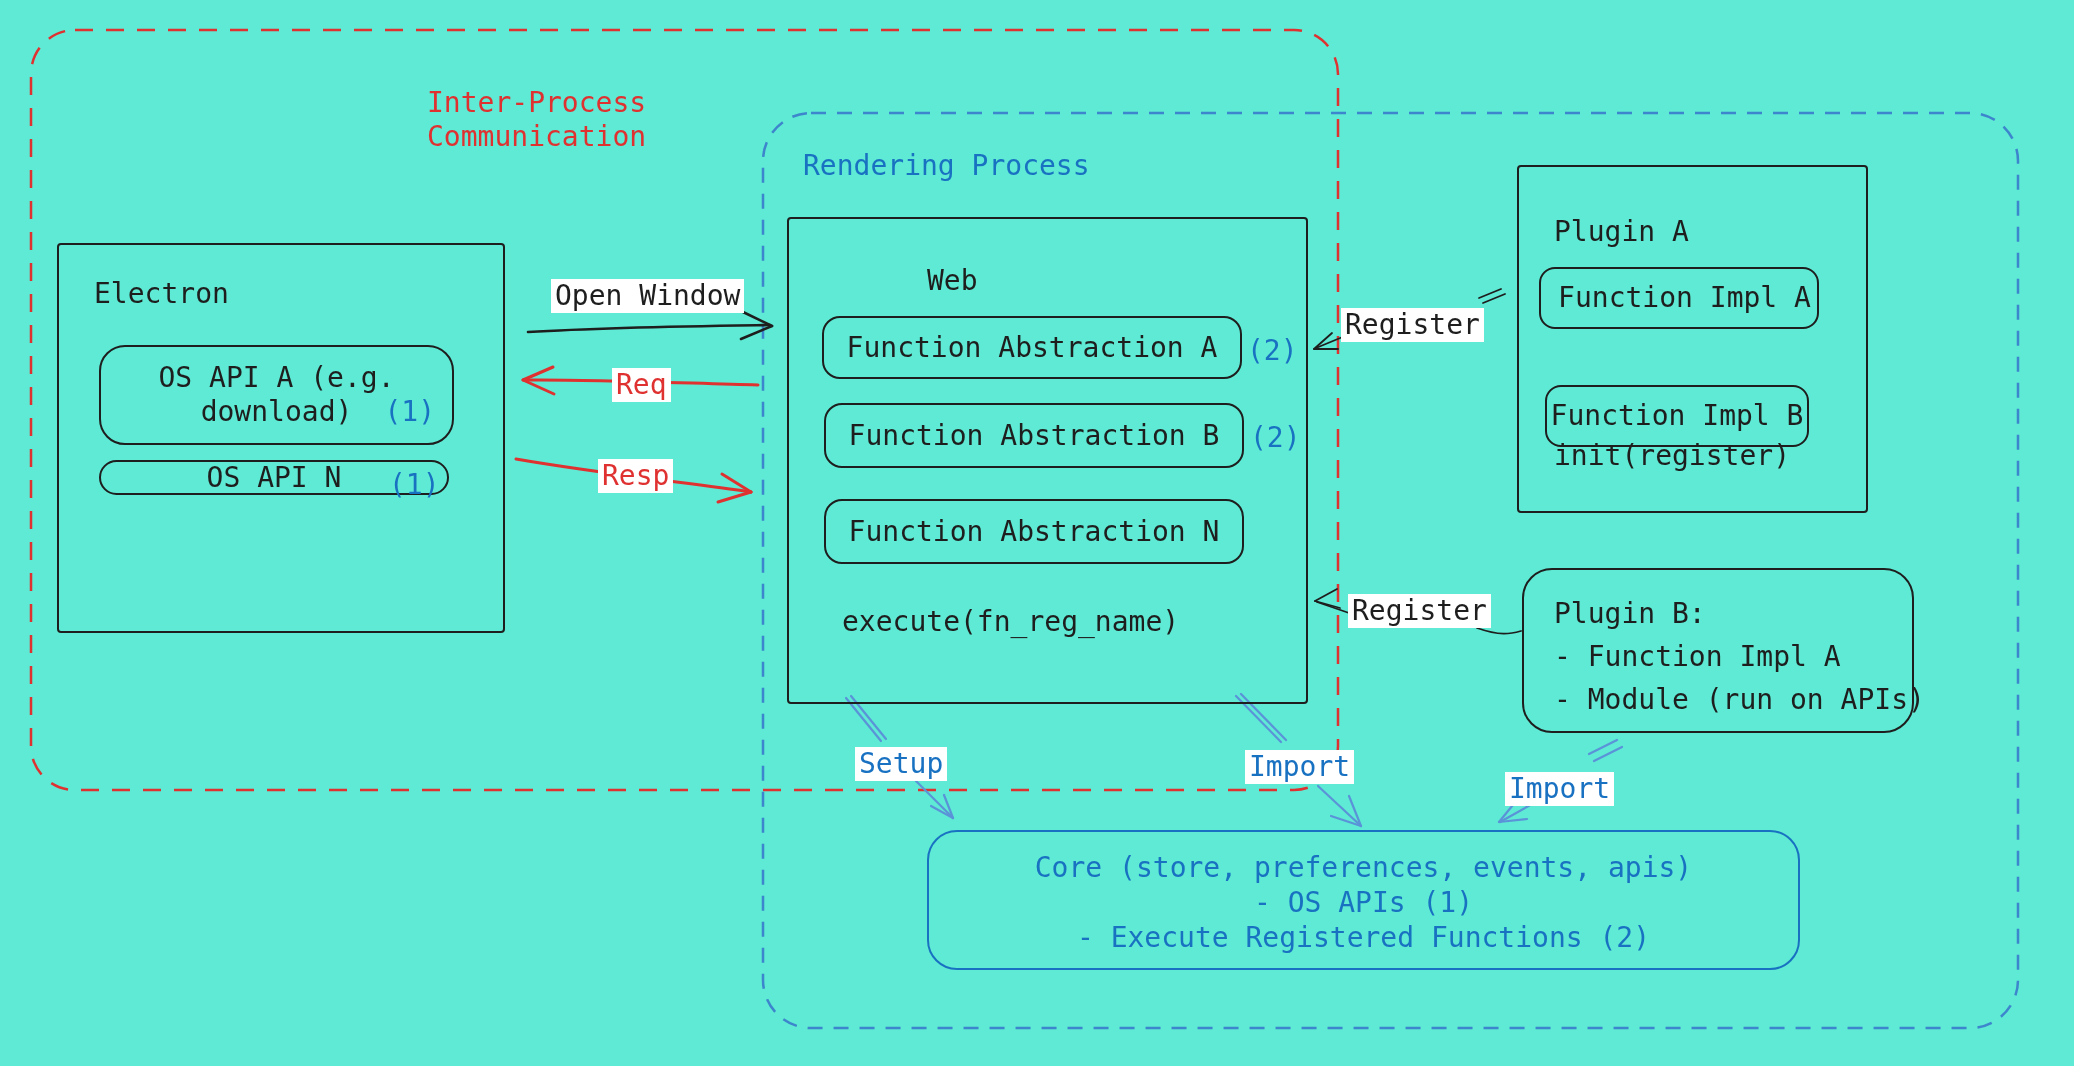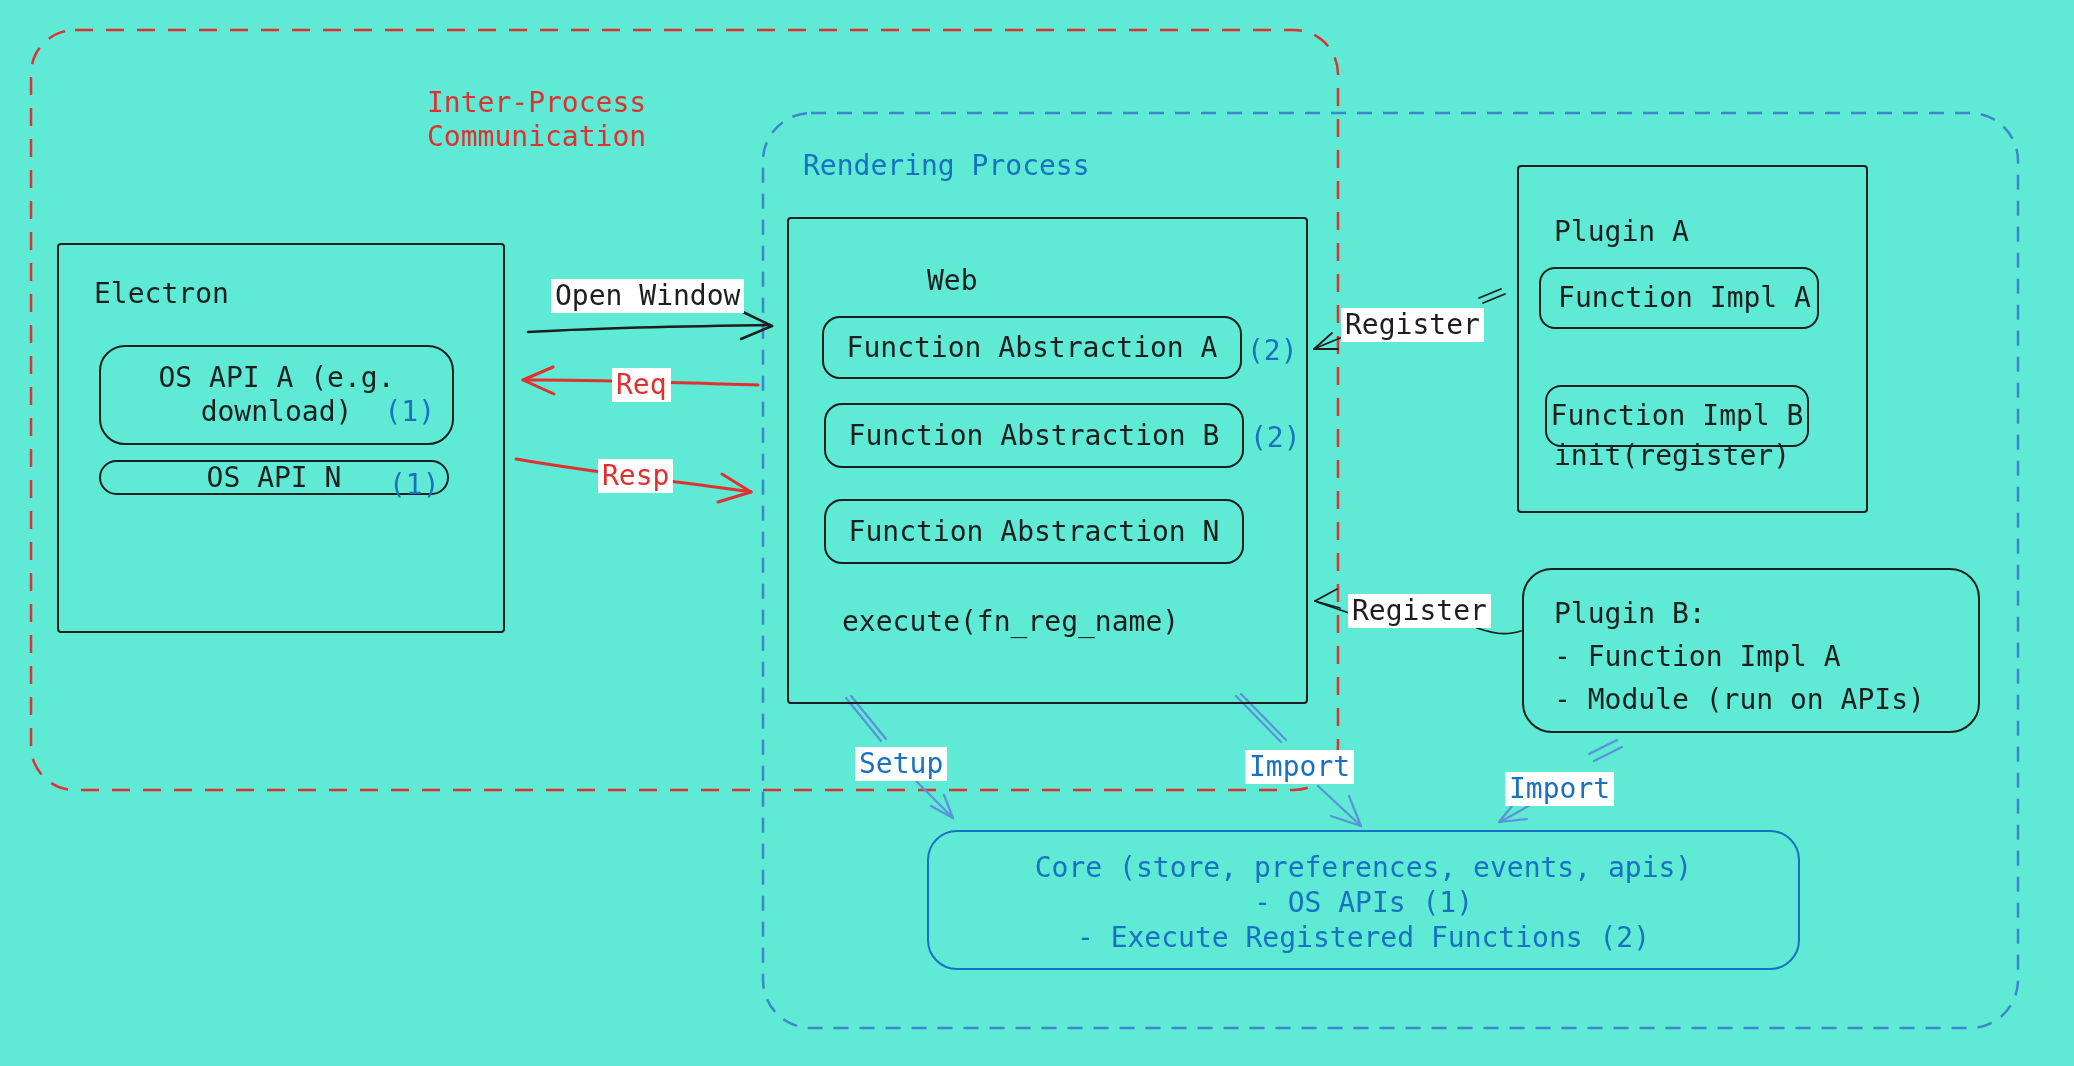--- a/index.html
+++ b/index.html
@@ -130,21 +130,21 @@
     <div class="abs" style="left:35px;top:48px;">Plugin A</div>
     <div class="subbox" style="left:20px;top:100px;width:280px;height:62px;border-radius:16px;padding-left:11px;">
       <span>Function Impl A</span>
     </div>
     <div class="subbox" style="left:26px;top:188px;width:264px;height:62px;border-radius:16px;margin-top:30px;">
       <span>Function Impl B</span>
     </div>
     <div class="abs" style="left:35px;top:272px;">init(register)</div>
   </div>
 
-  <div class="box" style="left:1522px;top:568px;width:458px;height:165px;border-radius:30px;">
+  <div class="box" style="left:1522px;top:568px;width:392px;height:165px;border-radius:30px;">
     <div class="abs plist" style="left:30px;top:22px;line-height:43px;">
       <div>Plugin B:</div>
       <div>- Function Impl A</div>
       <div>- Module (run on APIs)</div>
     </div>
   </div>
 
   <div class="box" style="left:927px;top:830px;width:873px;height:140px;border:2.5px solid #1971c2;border-radius:30px;color:#1971c2;text-align:center;padding-top:18px;line-height:35px;">
     <div>Core (store, preferences, events, apis)</div>
     <div>- OS APIs (1)</div>

